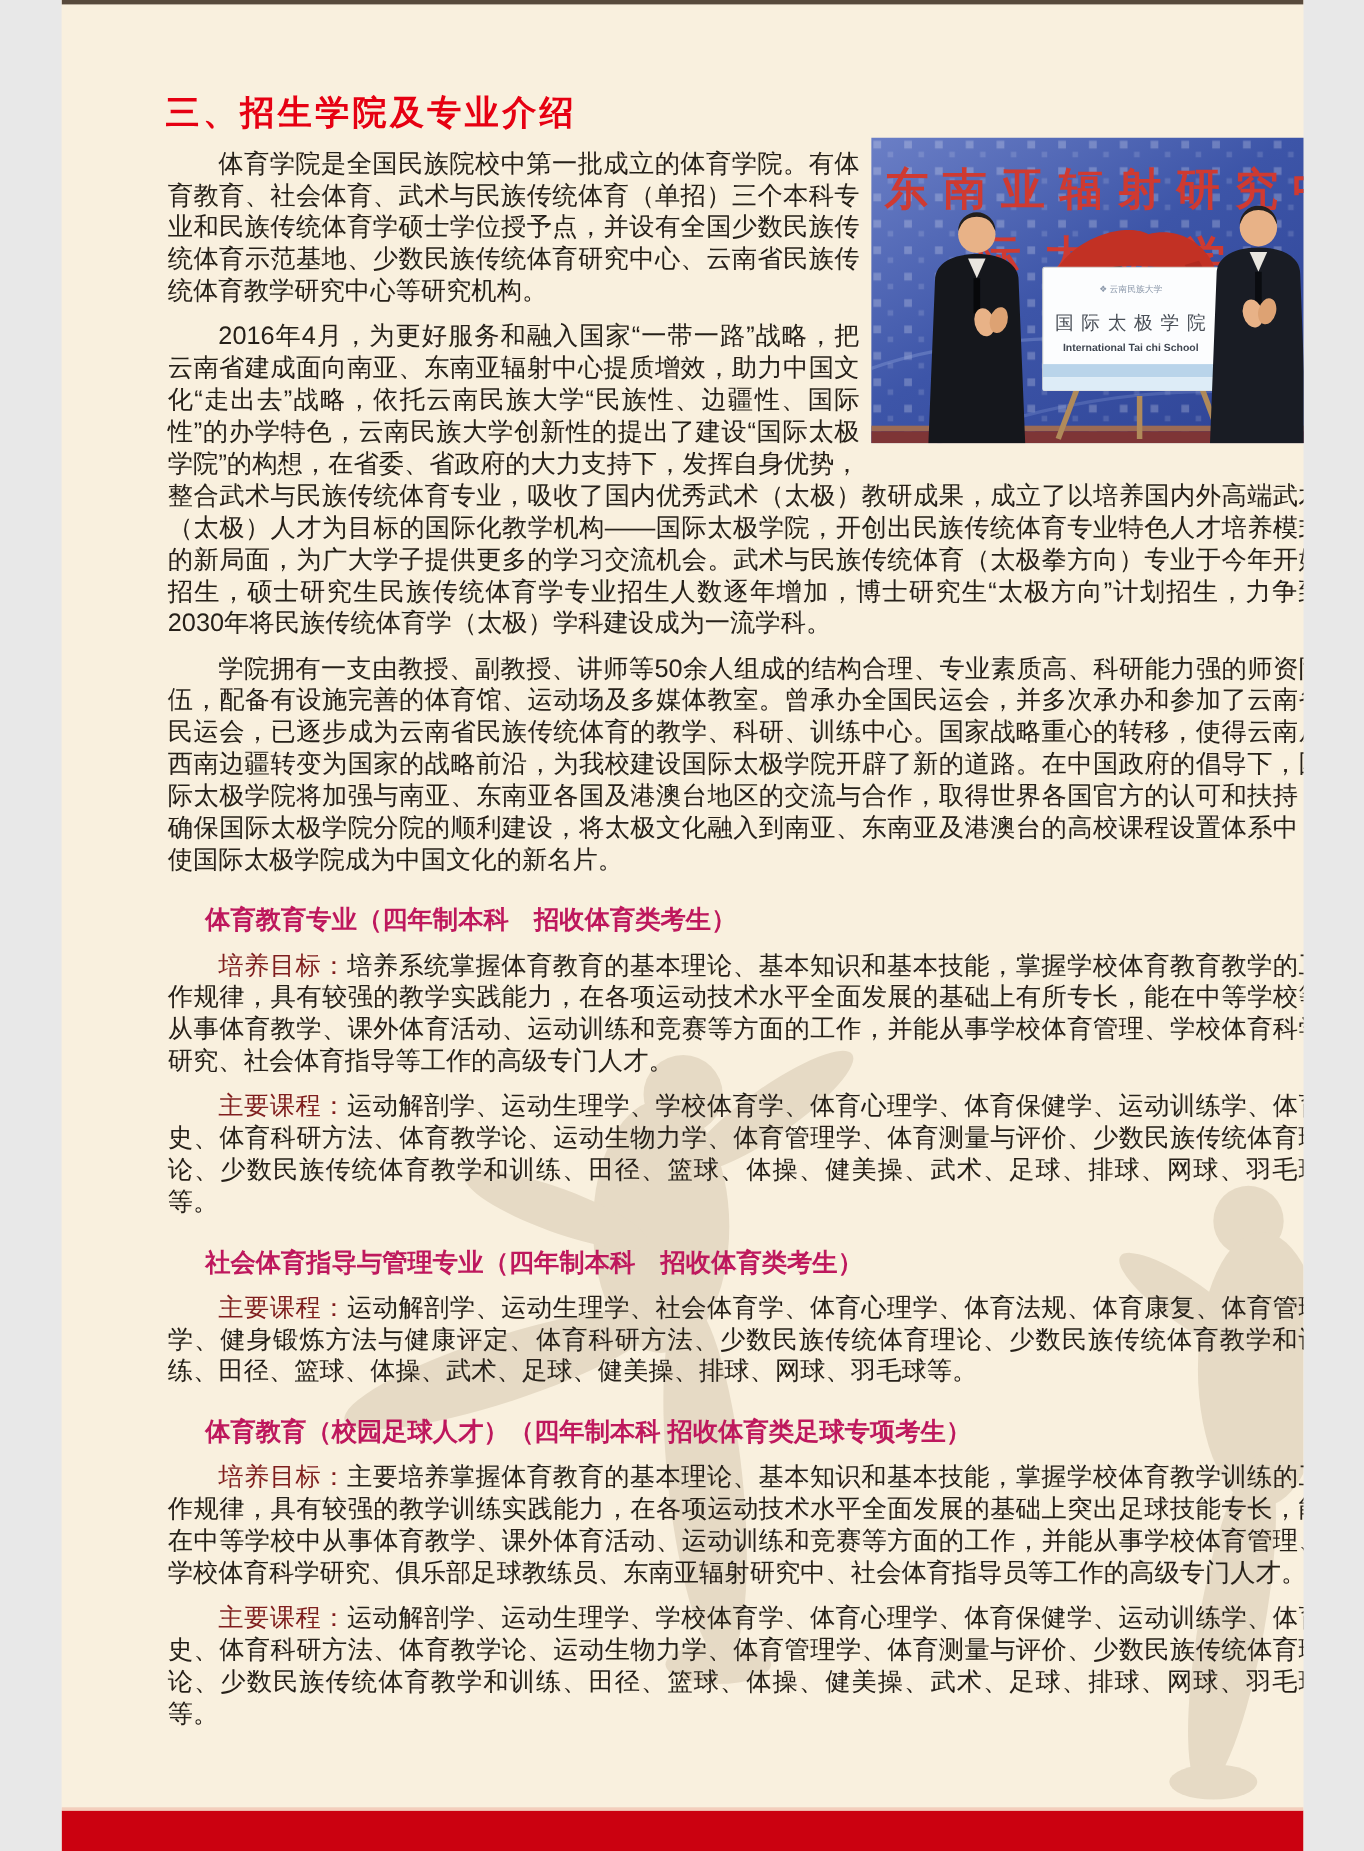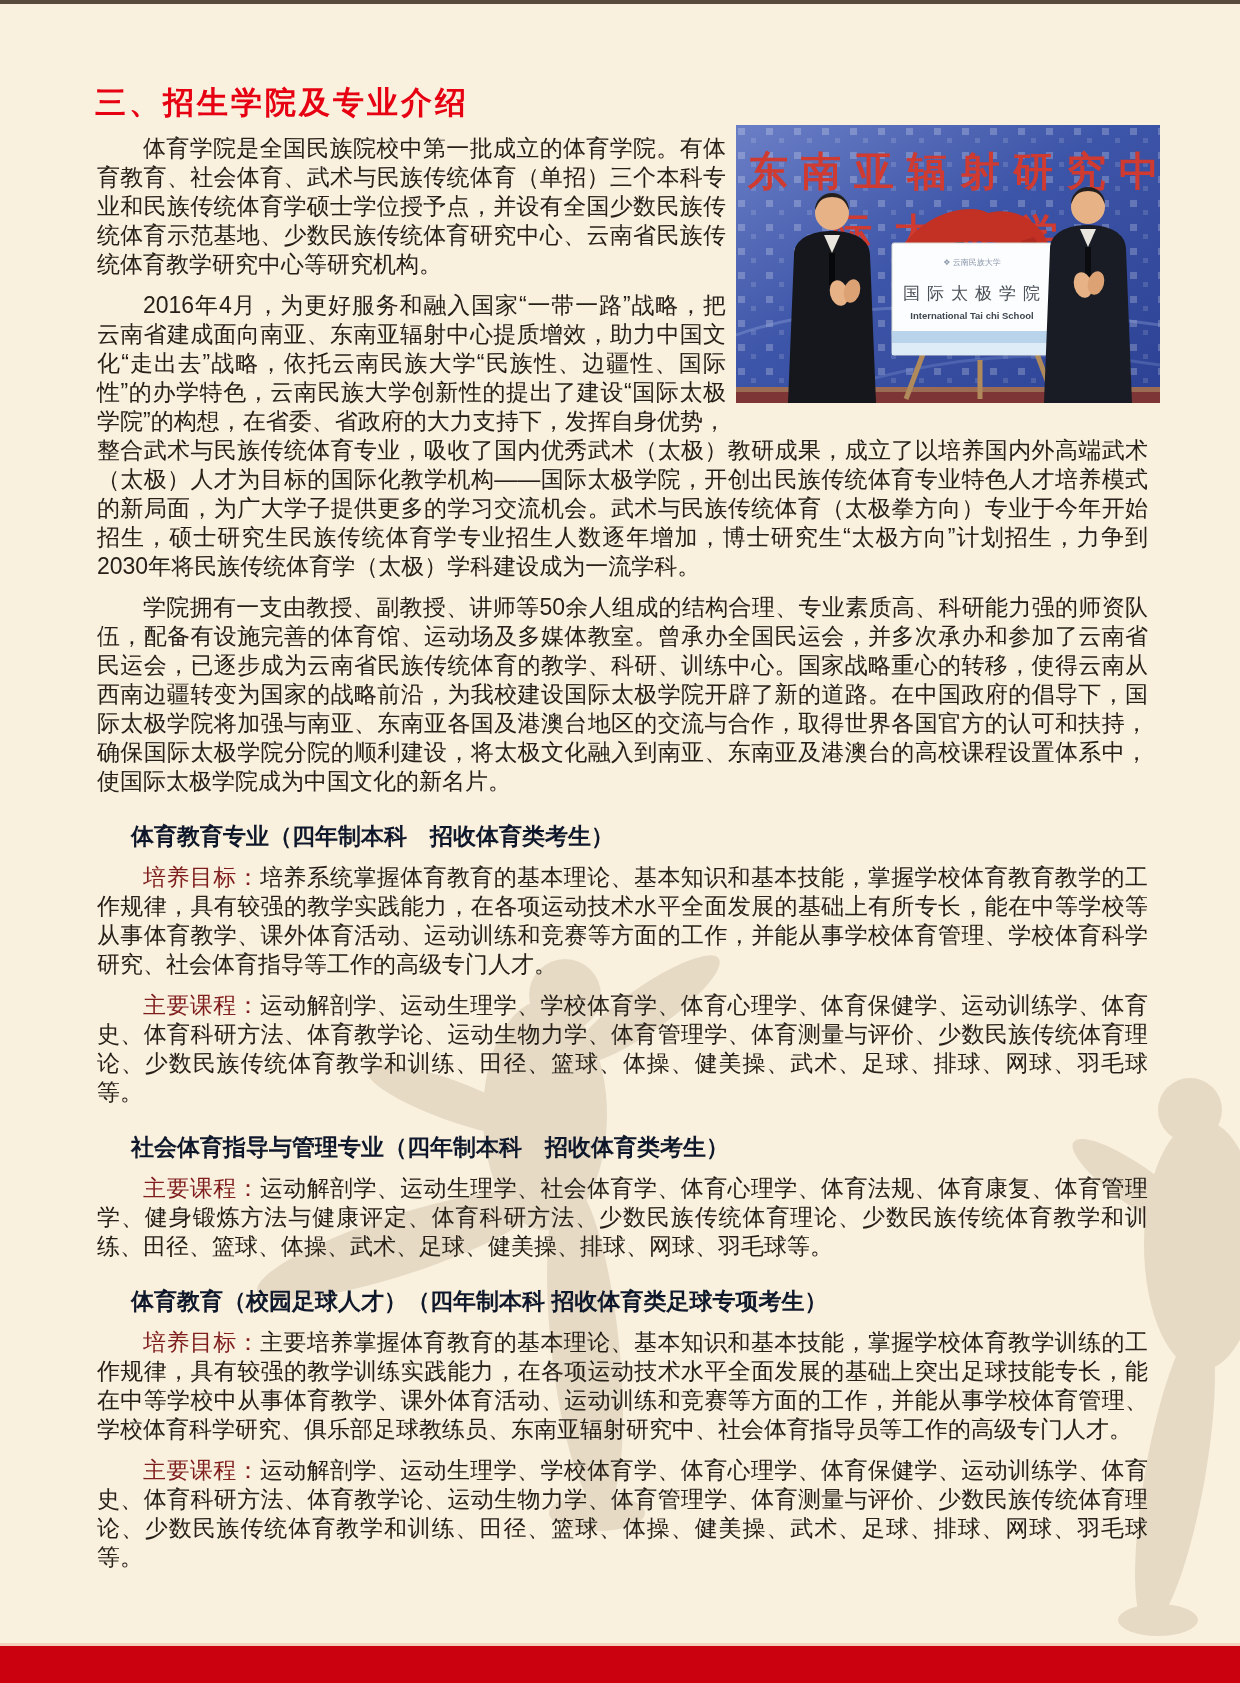--- a/index.html
+++ b/index.html
@@ -1,18 +1,18 @@
 <!DOCTYPE html>
 <html><head>
 <meta charset="utf-8">
 <style>
   html,body { margin:0; padding:0; background:#e8e8e8; }
   .page {
     position:relative;
-    width:1240px; height:1683px;
+    width:1129px; height:1683px;
     margin:0 auto;
     background:#f9f0de;
     overflow:hidden;
     font-family:"Liberation Sans", sans-serif;
   }
   .topbar {
     position:absolute; top:0; left:0; right:0; height:4px;
     background:#584a3c; z-index:3;
   }
   .bottombar {
@@ -52,21 +52,21 @@
     margin:12px;
     font-size:23px; line-height:29px;
     color:#262019;
     text-align:justify;
     text-indent:46px;
   }
   .prog-heading {
     margin:25px 0 1px 0;
     font-size:23px; line-height:30px;
     font-weight:600;
-    color:#0f172a;
+    color:#be185d;
     text-indent:46px;
   }
   .label-blue { color:#7f1d1d; }
 </style>
 </head>
 <body>
 
 <div class="page">
   <div class="topbar"></div>
 

